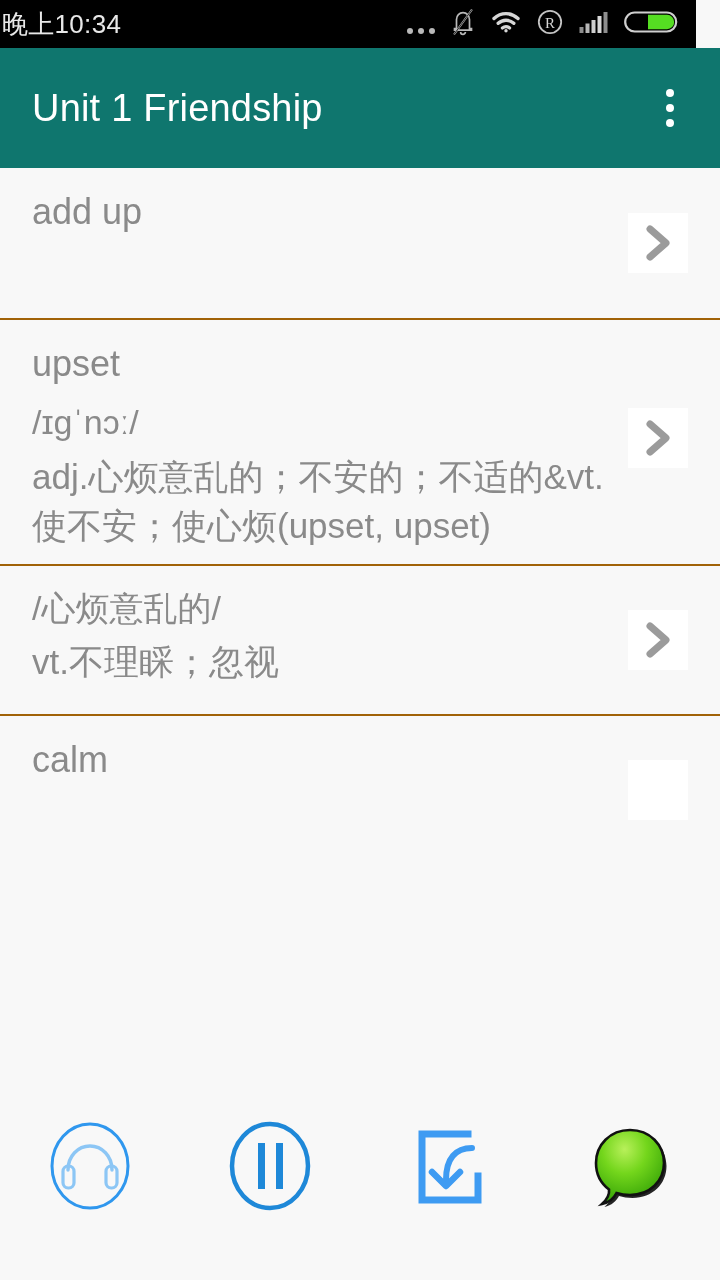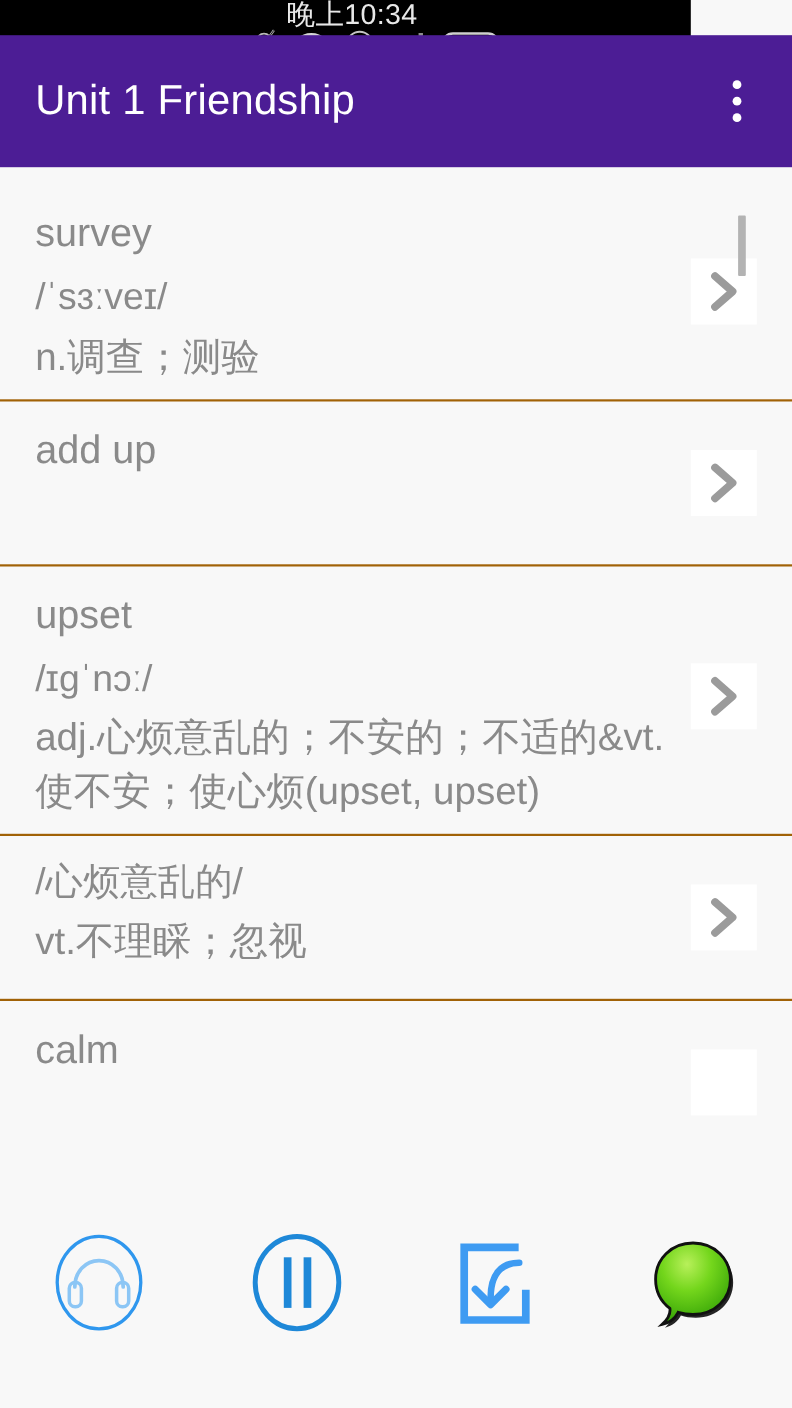--- a/index.html
+++ b/index.html
@@ -12,29 +12,28 @@
     height: 1280px;
     overflow: hidden;
     font-family: "Liberation Sans", "DejaVu Sans", sans-serif;
     position: relative;
   }
 
   
   .status-bar {
     position: absolute;
     top: 0; left: 0;
-    width: 628px;
+    width: 696px;
     height: 48px;
     background: #000000;
     display: flex;
     align-items: center;
     justify-content: space-between;
     box-sizing: border-box;
-    padding: 0 16px 0 28px;
-    flex-direction: column;
+    padding: 0 16px 0 2px;
   }
   .status-clock {
     color: #e8e8e8;
     font-size: 26px;
     letter-spacing: 0.3px;
     line-height: 1;
   }
   .status-icons {
     display: flex;
     align-items: center;
@@ -51,24 +50,24 @@
     width: 6px; height: 6px;
     border-radius: 50%;
     background: #b9b9b9;
     display: block;
     margin-bottom: 1px;
   }
 
   
   .action-bar {
     position: absolute;
-    top: 32px; left: 0;
+    top: 48px; left: 0;
     width: 720px;
     height: 120px;
-    background: #4c1d95;
+    background: #0f766e;
     display: flex;
     align-items: center;
     box-sizing: border-box;
     padding: 0 22px 0 32px;
   }
   .action-title {
     color: #ffffff;
     font-size: 38px;
     font-weight: normal;
     letter-spacing: 0.2px;
@@ -240,31 +239,20 @@
   <div class="action-title">Unit 1 Friendship</div>
   <div class="overflow-menu">
     <i></i>
     <i></i>
     <i></i>
   </div>
 </div>
 
 <div class="list-viewport">
 
-  <div class="word-item">
-    <div class="word-headword">survey</div>
-    <div class="word-phonetic">/ˈsɜːveɪ/</div>
-    <div class="word-meaning">n.调查；测验</div>
-    <div class="chevron-btn">
-      <svg width="40" height="44" viewBox="0 0 40 44">
-        <polyline points="12,8 28,22 12,36" fill="none" stroke="#9b9b9b" stroke-width="7" stroke-linecap="round" stroke-linejoin="round"></polyline>
-      </svg>
-    </div>
-    <div class="scroll-thumb"></div>
-  </div>
 
   <div class="word-item">
     <div class="word-headword">add up</div>
     <div class="word-phonetic"></div>
     <div class="chevron-btn">
       <svg width="40" height="44" viewBox="0 0 40 44">
         <polyline points="12,8 28,22 12,36" fill="none" stroke="#9b9b9b" stroke-width="7" stroke-linecap="round" stroke-linejoin="round"></polyline>
       </svg>
     </div>
   </div>

